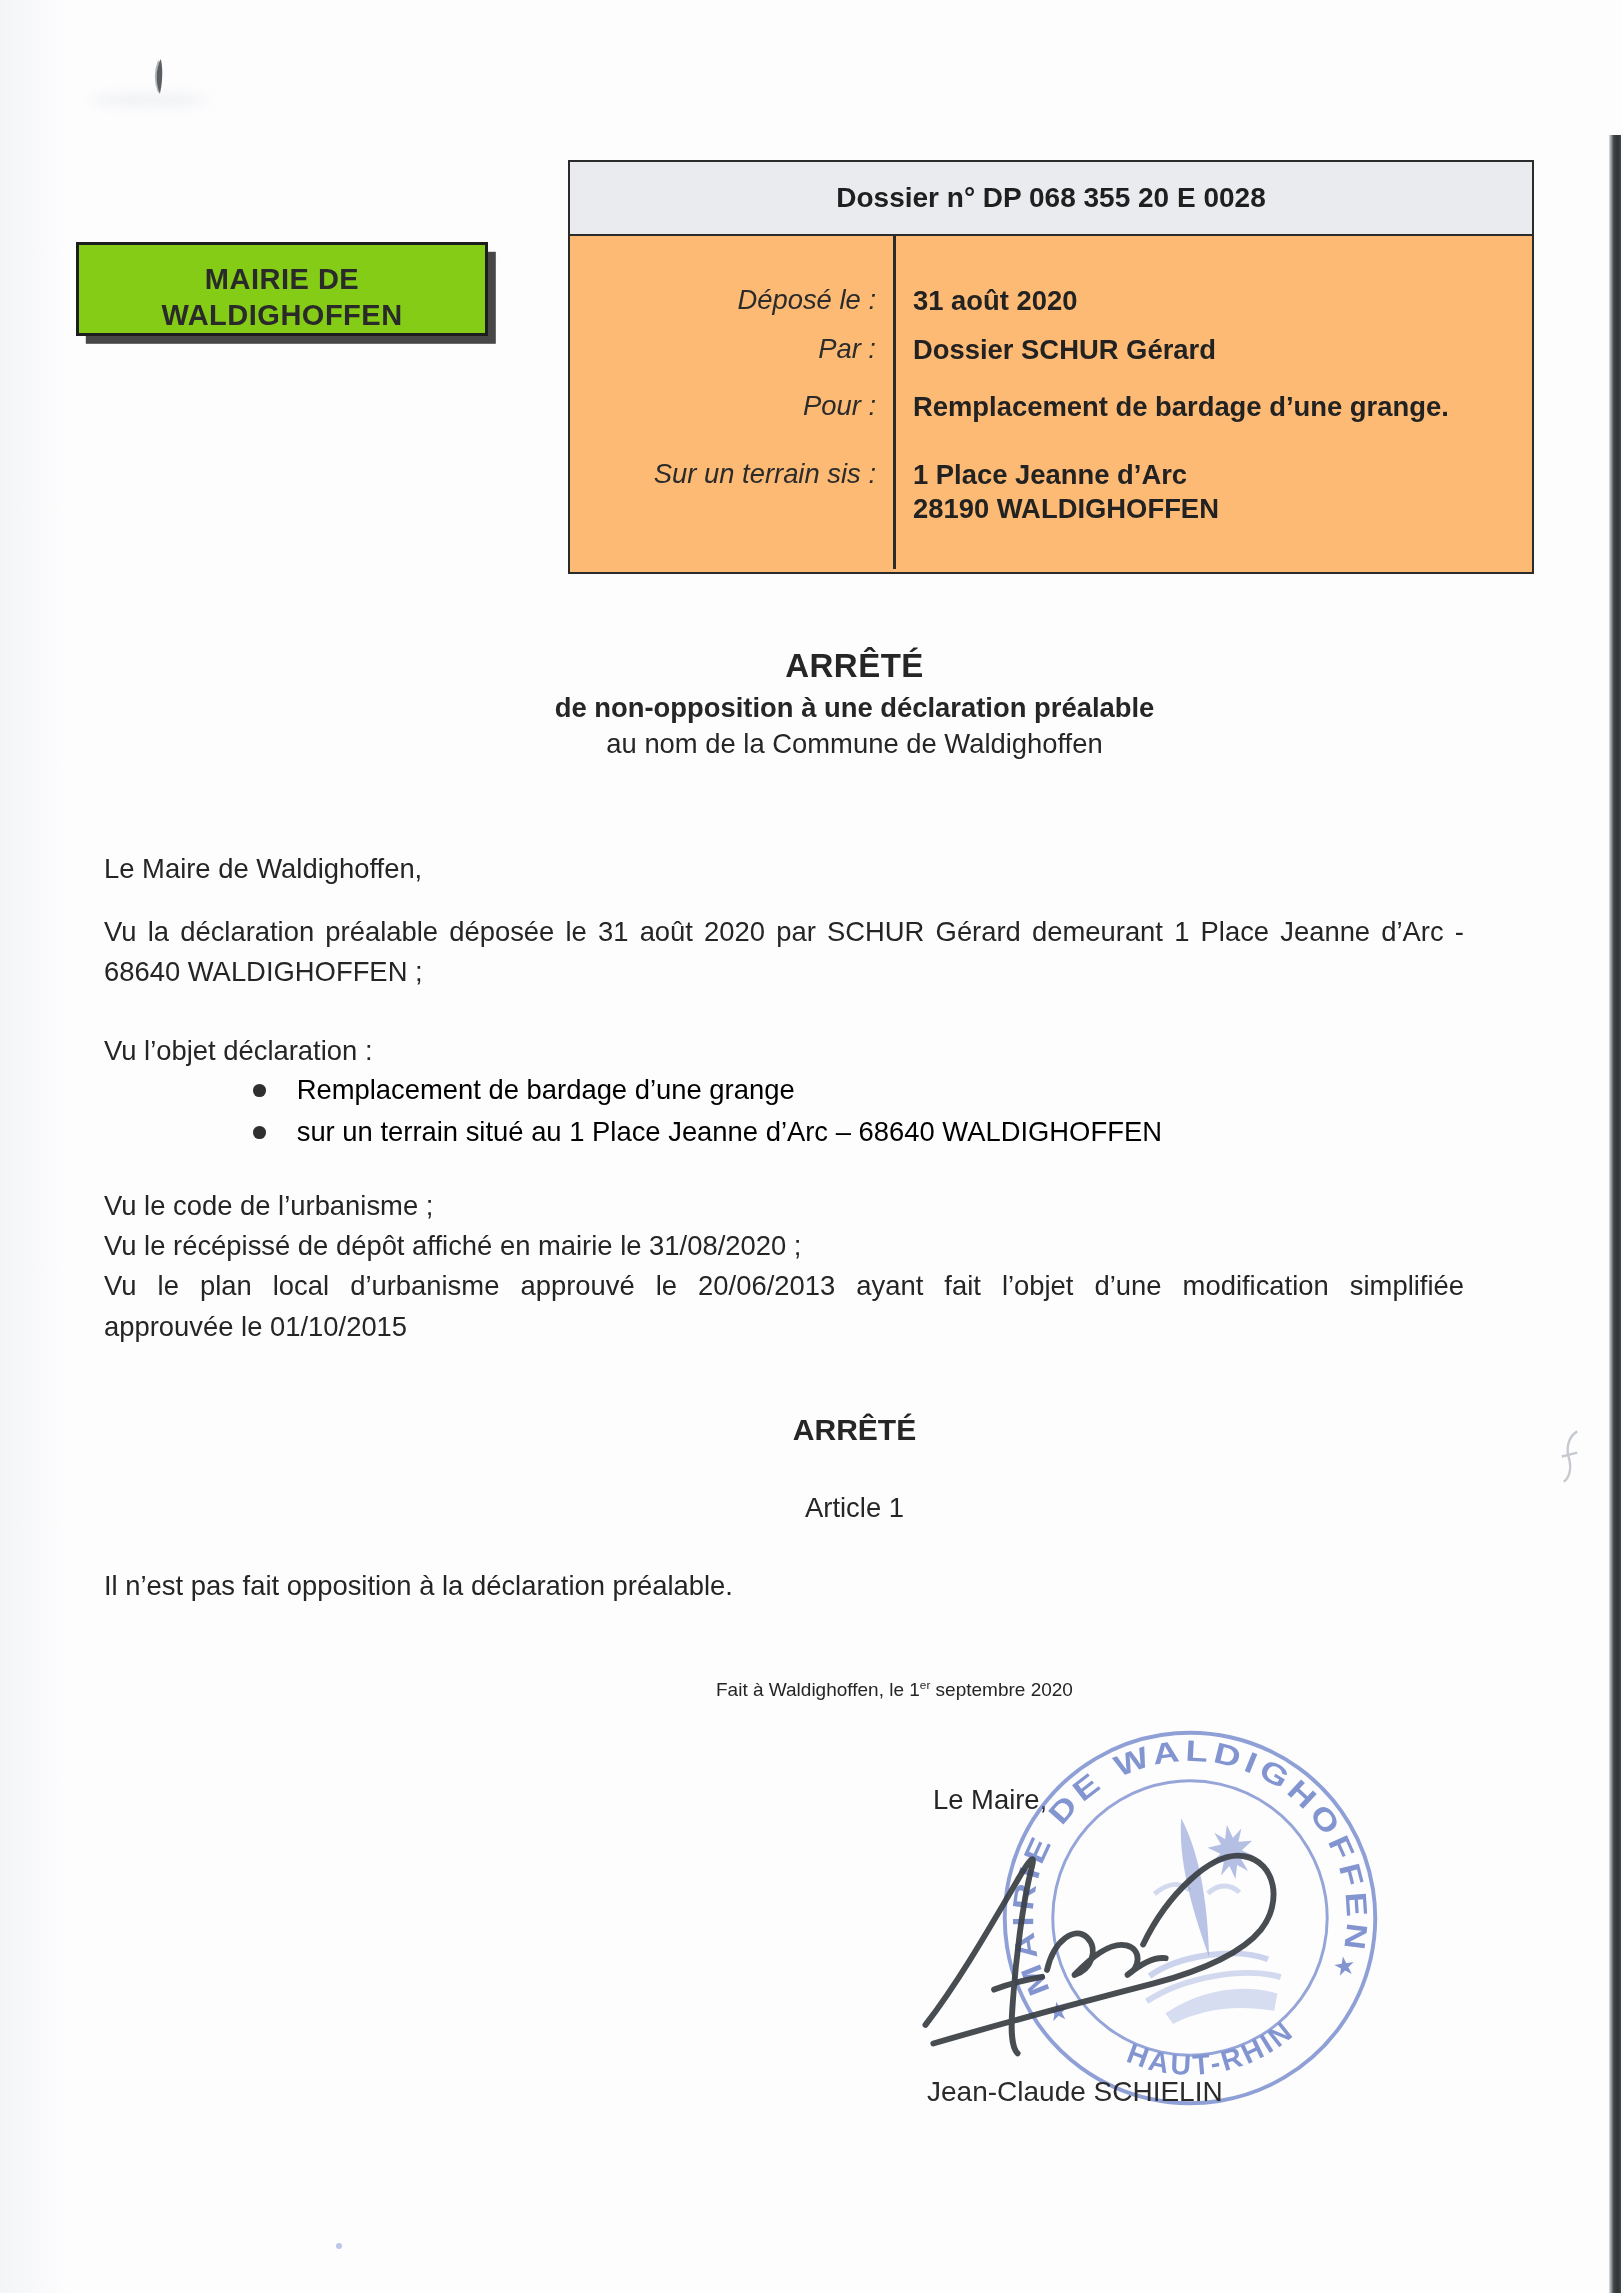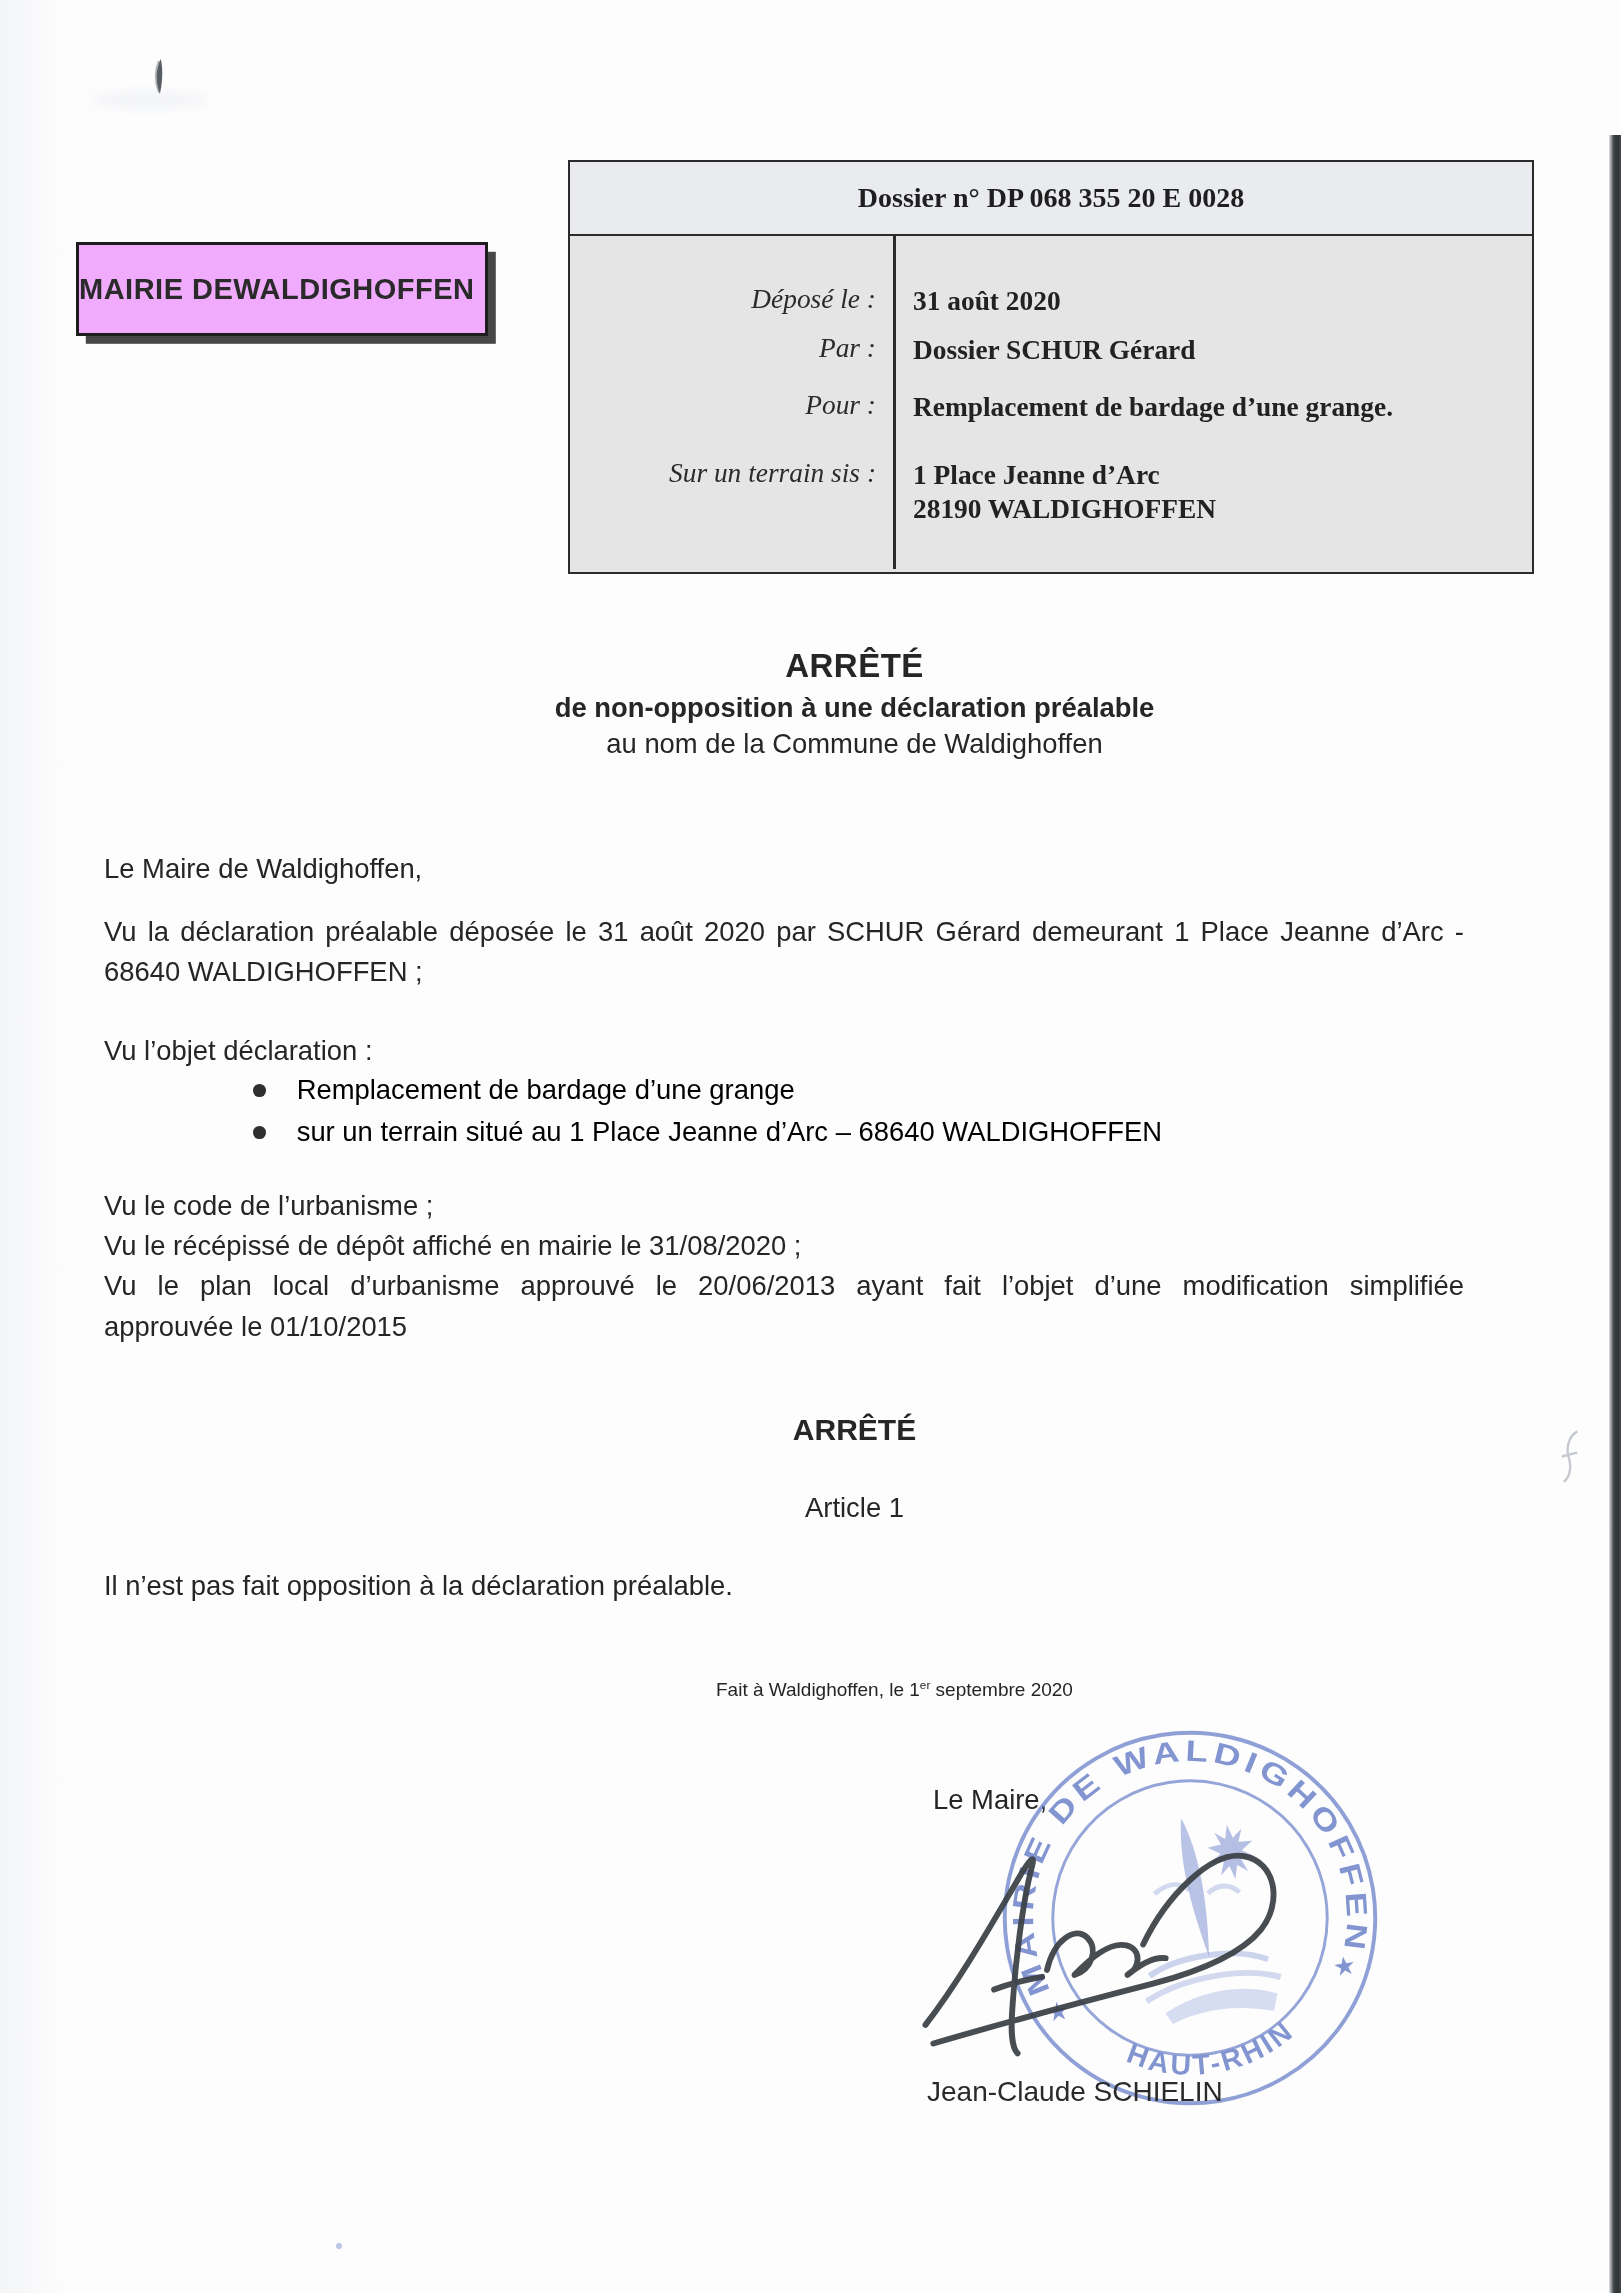--- a/index.html
+++ b/index.html
@@ -15,31 +15,31 @@
   
   .left-shade { position:absolute; left:0; top:0; bottom:0; width:69px;
     background:linear-gradient(90deg, rgba(120,135,150,0.07), rgba(120,135,150,0)); }
 
   
   .speck { left:149px; top:57px; width:21.6px; height:41px; }
 
   
   .mairie-box {
     left:76px; top:242px; width:406px; height:88px;
-    border:3.9px solid #1d1d1d; background:#f0abfc;
+    border:3.9px solid #1d1d1d; background:#84cc16;
     box-shadow:8.8px 8.8px 0 -1px #474747;
-    display:flex; flex-direction:row; align-items:center; justify-content:flex-start;
+    display:flex; flex-direction:column; align-items:center; justify-content:flex-end;
     font-weight:bold; font-size:29px; line-height:36px; letter-spacing:0.5px; color:#2a2a2a;
     text-align:center;
   }
 
   
   .dossier-table {
     left:568px; top:160px; width:966px; height:414px;
-    border:2.9px solid #2b2b2b; box-sizing:border-box; background:#e5e5e5;font-family:Liberation Serif, serif;
+    border:2.9px solid #2b2b2b; box-sizing:border-box; background:#fdba74;
   }
   .dt-header {
     height:74px; box-sizing:border-box; border-bottom:2.9px solid #2b2b2b;
     background:#e9ebee;
     display:flex; align-items:center; justify-content:center;
     font-weight:bold; font-size:28px; color:#1f1f1f;
   }
   .dt-body { position:relative; height:333px; }
   .dt-divider { position:absolute; left:323px; top:0; bottom:0; width:2.9px; background:#2b2b2b; }
   .dt-row { position:absolute; left:0; right:0; font-size:27.4px; }

